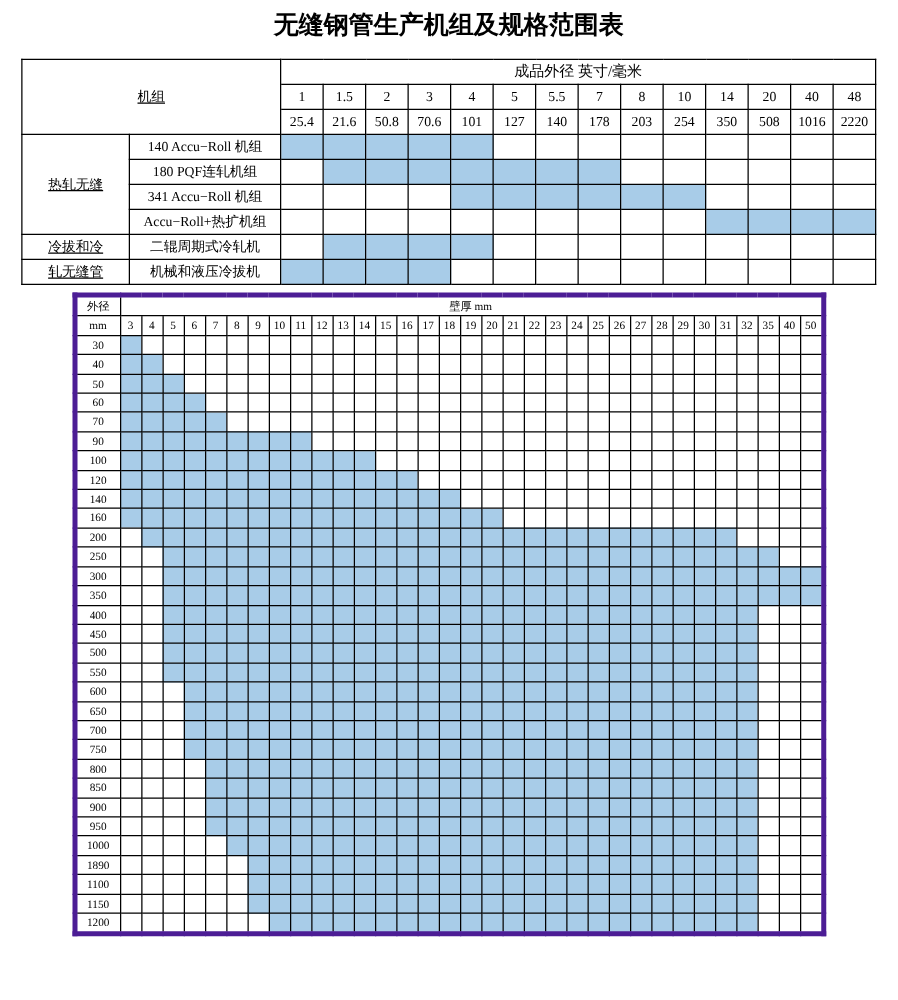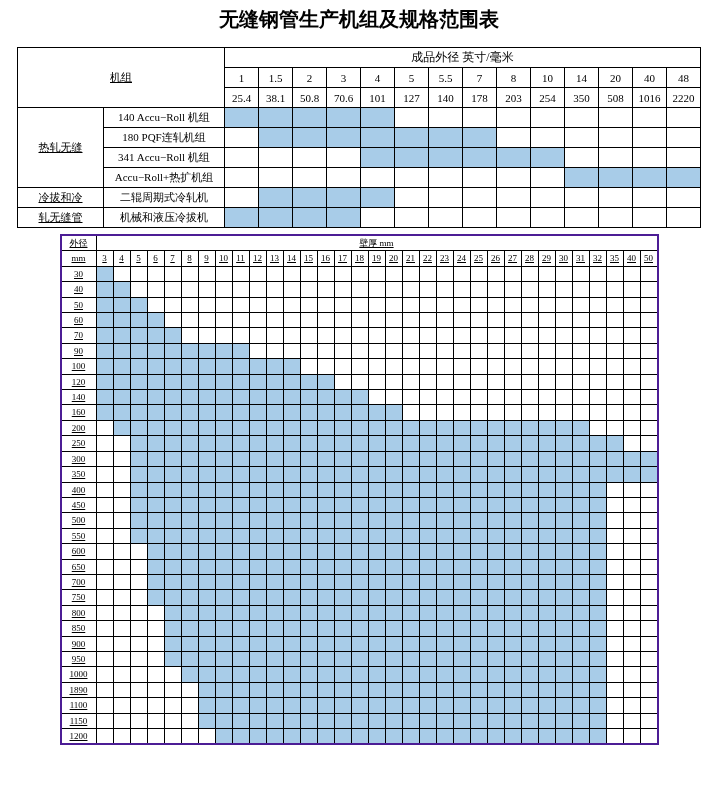--- a/index.html
+++ b/index.html
@@ -37,24 +37,23 @@
     font-family:"Liberation Serif", serif;
   }
   .t1 .lbl{width:85px;text-decoration:underline;}
   .t1 .lbl2{width:120px;margin-top:24px;}
   .t1 .cell{width:33px;}
   .fill{background:#a8cce8;}
   .hdr-span{font-size:12px;}
 
   .t2wrap{margin-top:6px;display:flex;justify-content:center;}
   .t2{
-    border:2px solid #4c1d95;
+    border:4px solid #4c1d95;
     font-size:9px;
     font-family:"Liberation Serif", serif;
-    text-decoration:underline;
   }
   .t2 td{
     border:1px solid #000;
     text-align:center;
     vertical-align:middle;
     padding:0;
     height:14.4px;
     line-height:14.4px;
     width:16px;
     font-size:9px;
@@ -89,21 +88,21 @@
           <td class="cell">7</td>
           <td class="cell">8</td>
           <td class="cell">10</td>
           <td class="cell">14</td>
           <td class="cell">20</td>
           <td class="cell">40</td>
           <td class="cell">48</td>
         </tr>
         <tr>
           <td class="cell">25.4</td>
-          <td class="cell">38.1</td>
+          <td class="cell">21.6</td>
           <td class="cell">50.8</td>
           <td class="cell">70.6</td>
           <td class="cell">101</td>
           <td class="cell">127</td>
           <td class="cell">140</td>
           <td class="cell">178</td>
           <td class="cell">203</td>
           <td class="cell">254</td>
           <td class="cell">350</td>
           <td class="cell">508</td>

